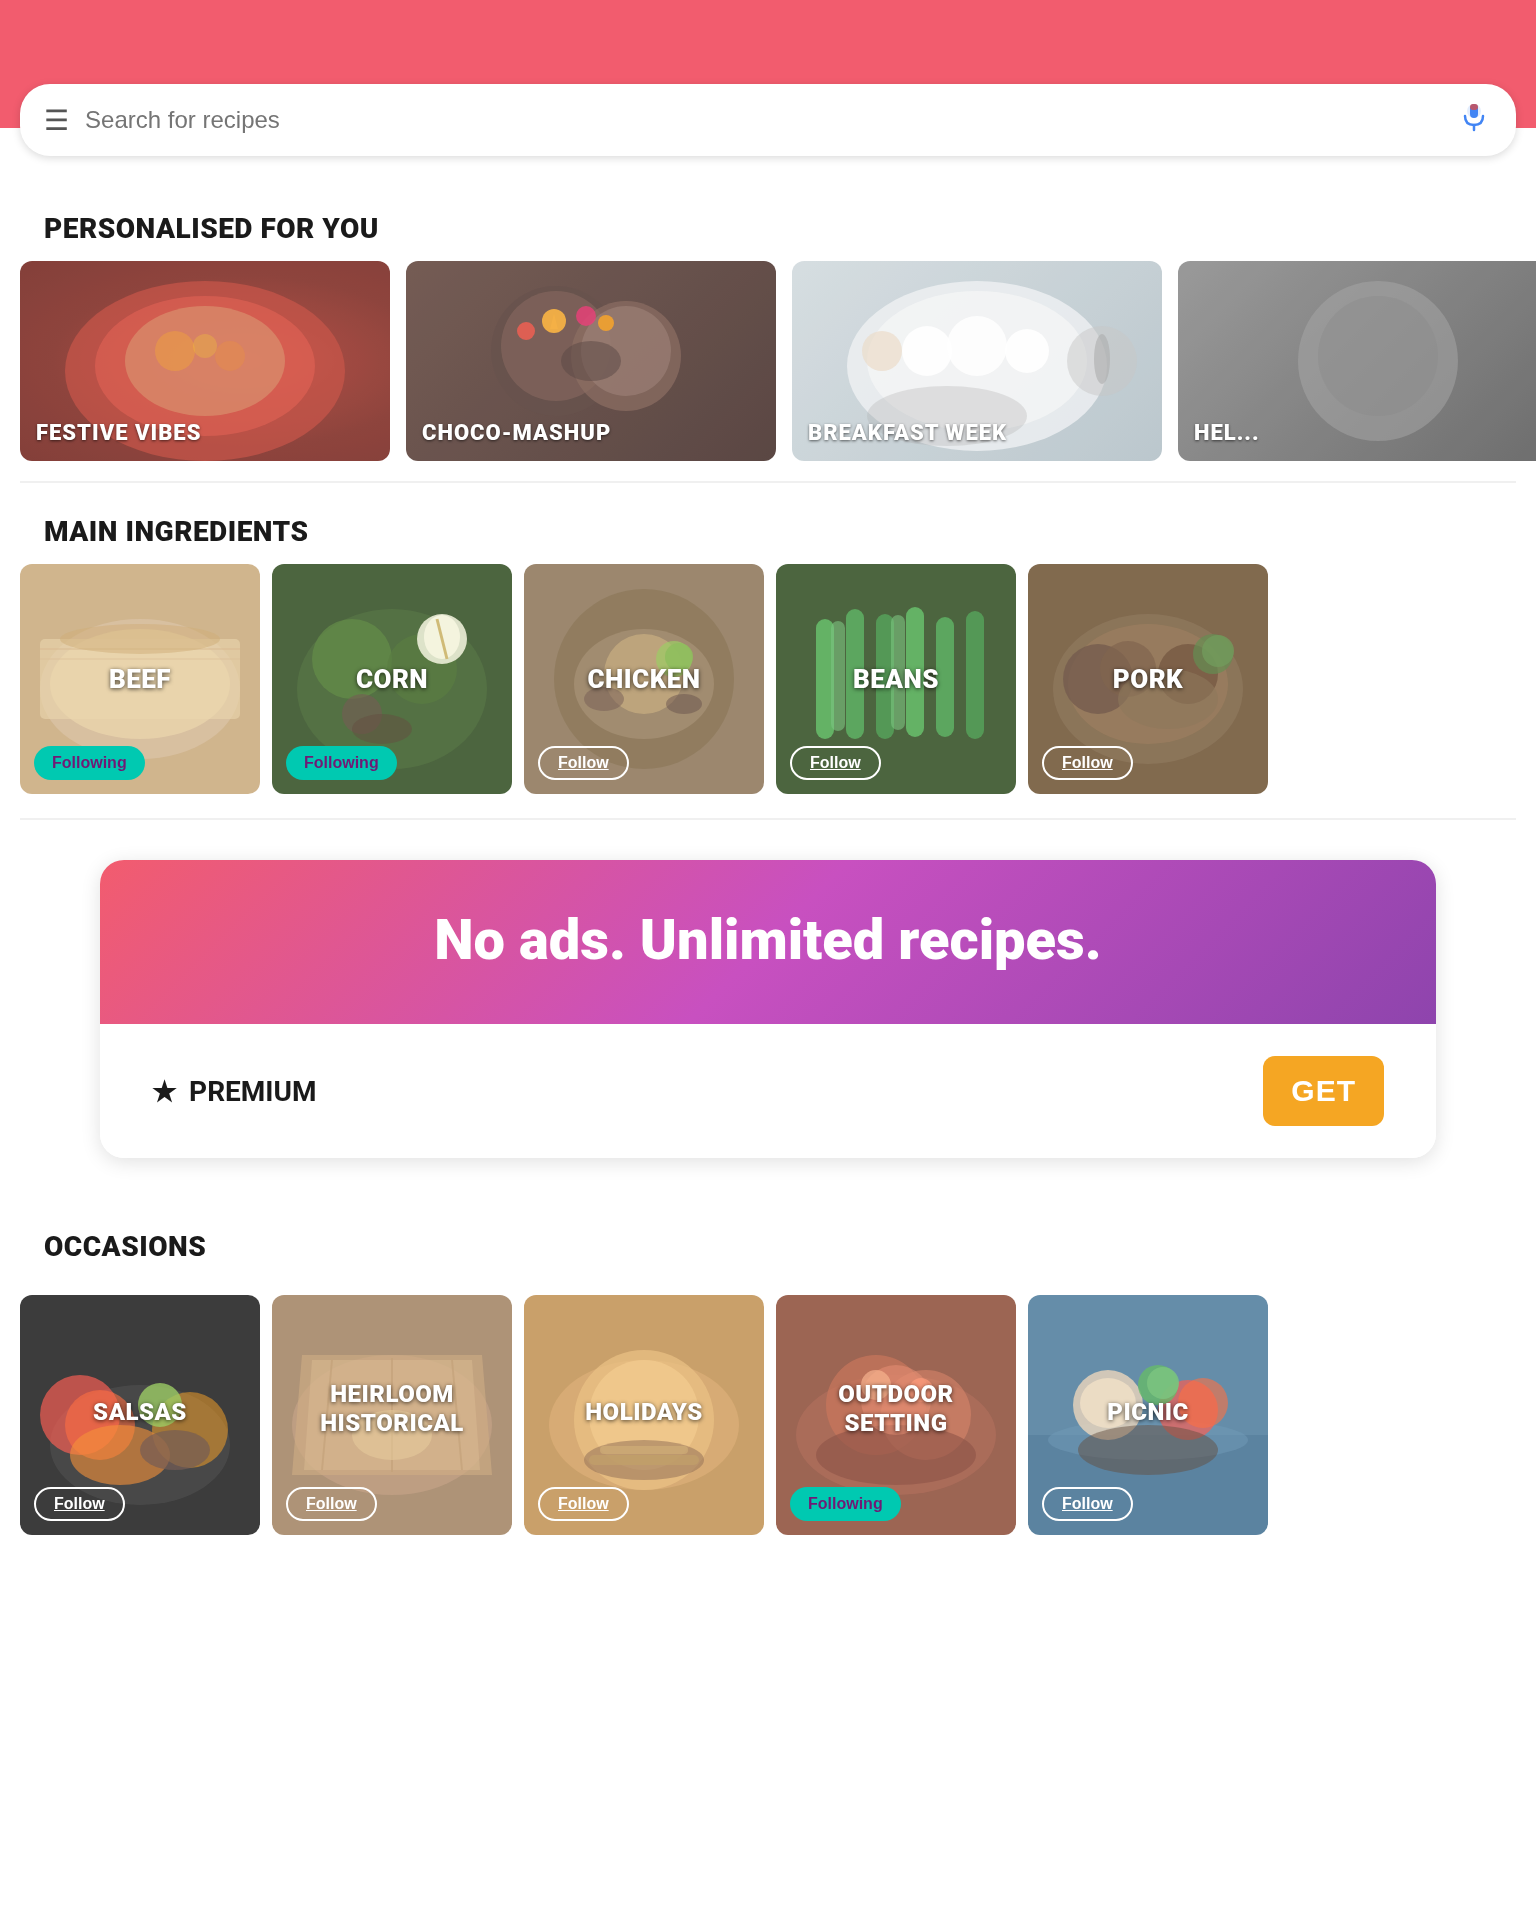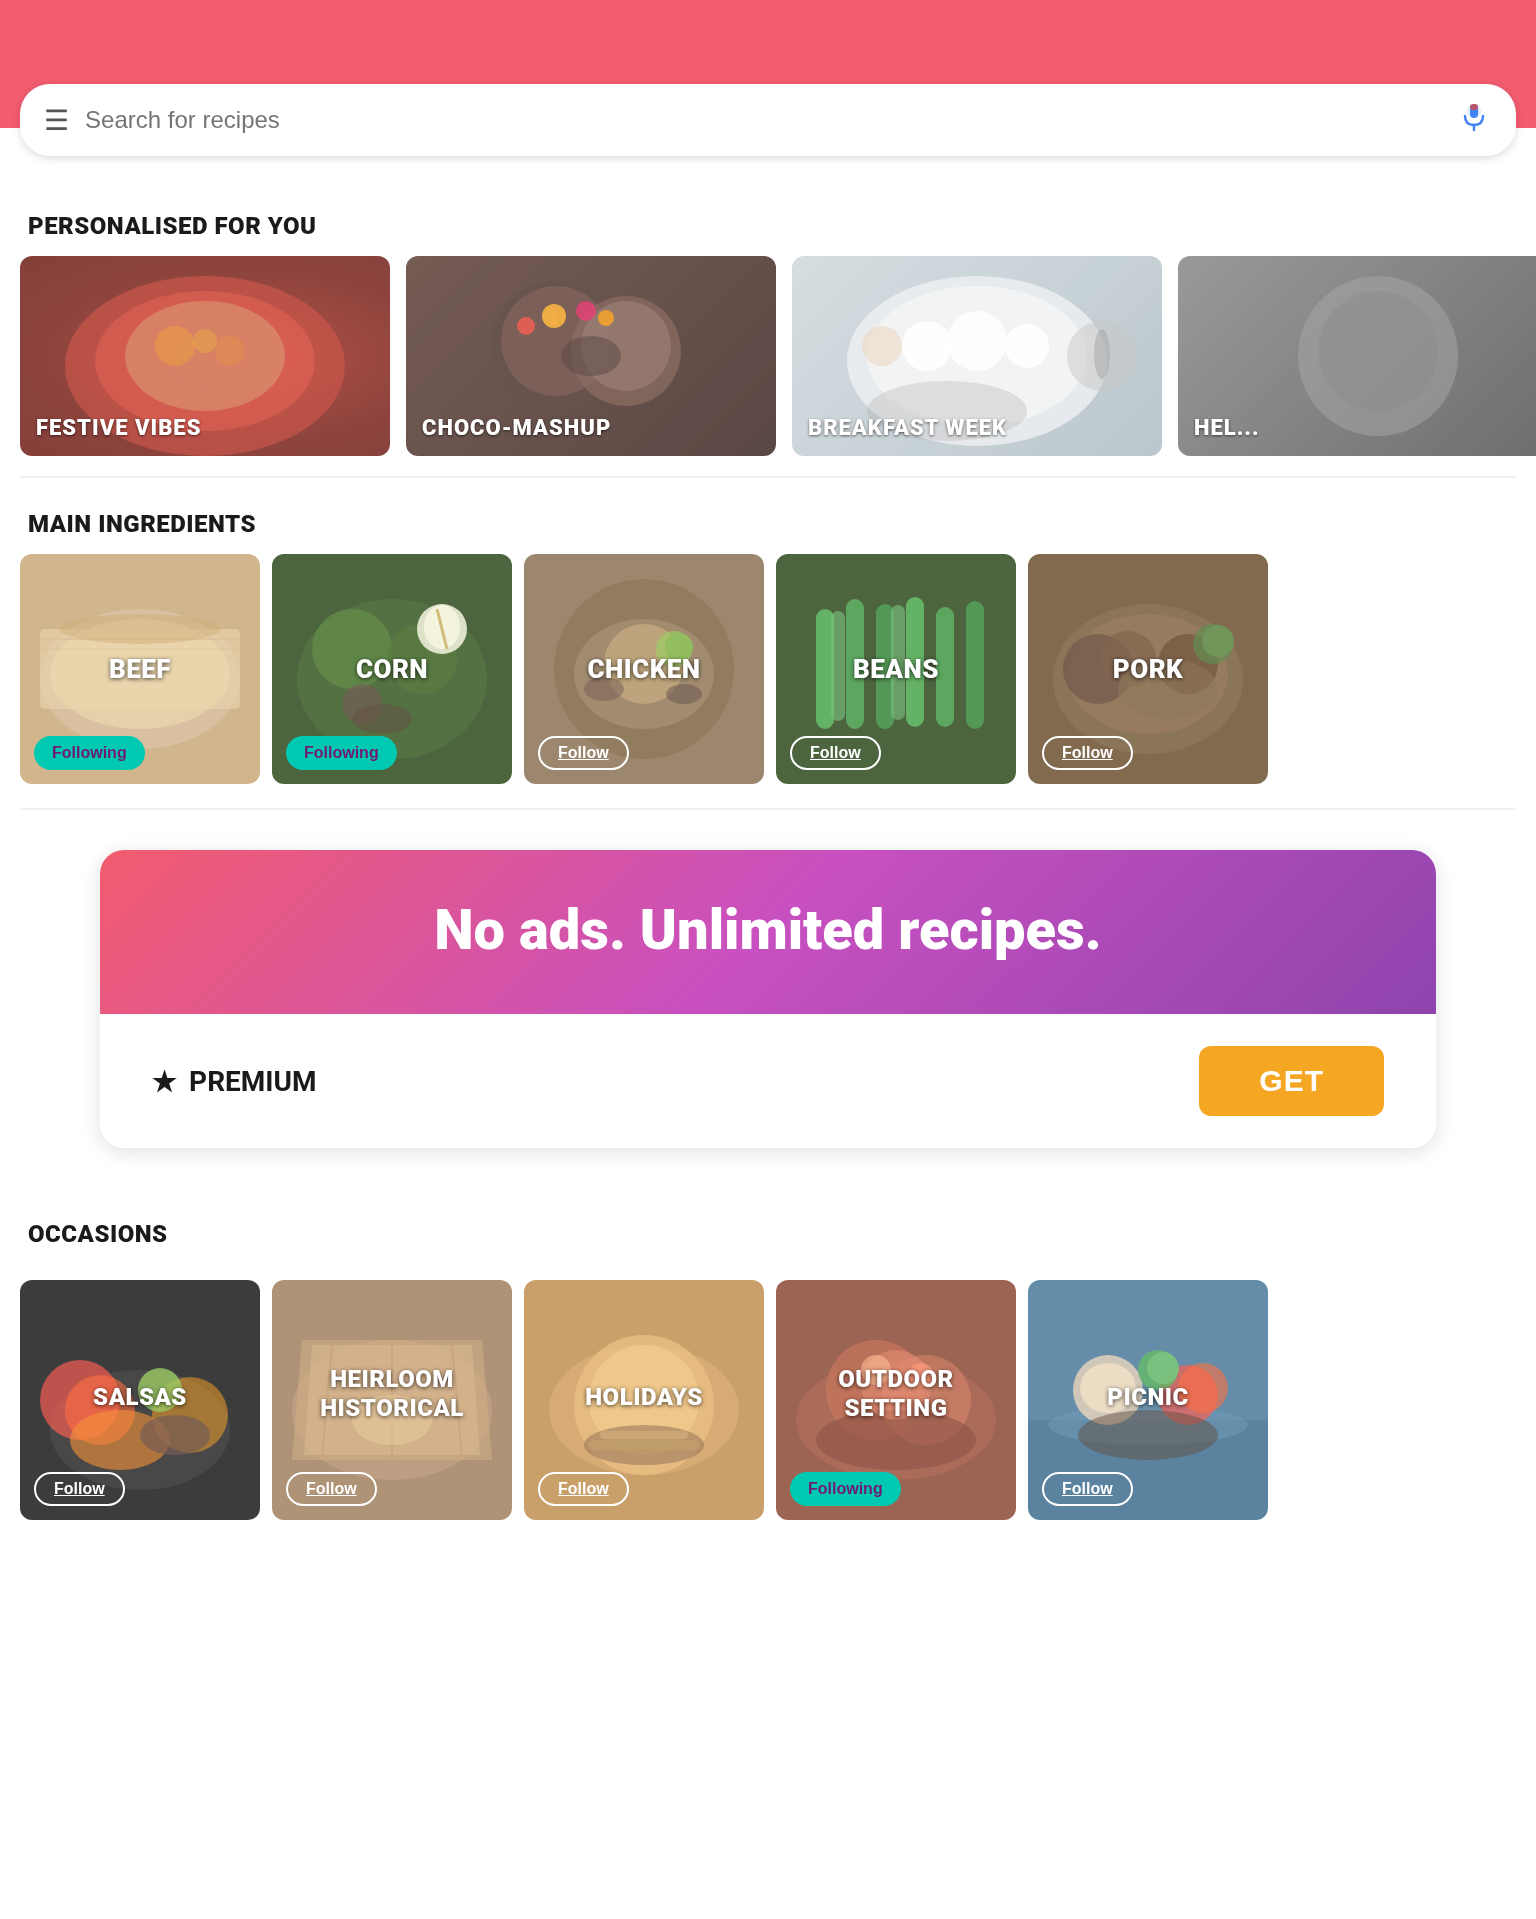--- a/index.html
+++ b/index.html
@@ -56,26 +56,27 @@
       margin-left: 12px;
     }
 
     
     .main-content {
       padding-top: 52px;
     }
 
     
     .section-header {
-      font-size: 24px;
+      font-size: 28px;
       font-weight: 900;
       color: #1a1a1a;
       padding: 32px 28px 16px;
       letter-spacing: 0.5px;
       text-transform: uppercase;
+      margin-left: 16px;
     }
 
     
     .personalised-carousel {
       display: flex;
       overflow-x: auto;
       padding: 0 20px 20px;
       gap: 16px;
       scrollbar-width: none;
     }
@@ -206,21 +207,21 @@
       font-size: 28px;
     }
 
     .get-btn {
       background: #f5a623;
       border: none;
       border-radius: 12px;
       color: #fff;
       font-size: 30px;
       font-weight: 800;
-      padding: 18px 60px;
+      padding: 18px 28px;
       cursor: pointer;
       letter-spacing: 1px;
     }
 
     
     .occasions-carousel {
       display: flex;
       overflow-x: auto;
       padding: 0 20px 40px;
       gap: 12px;

